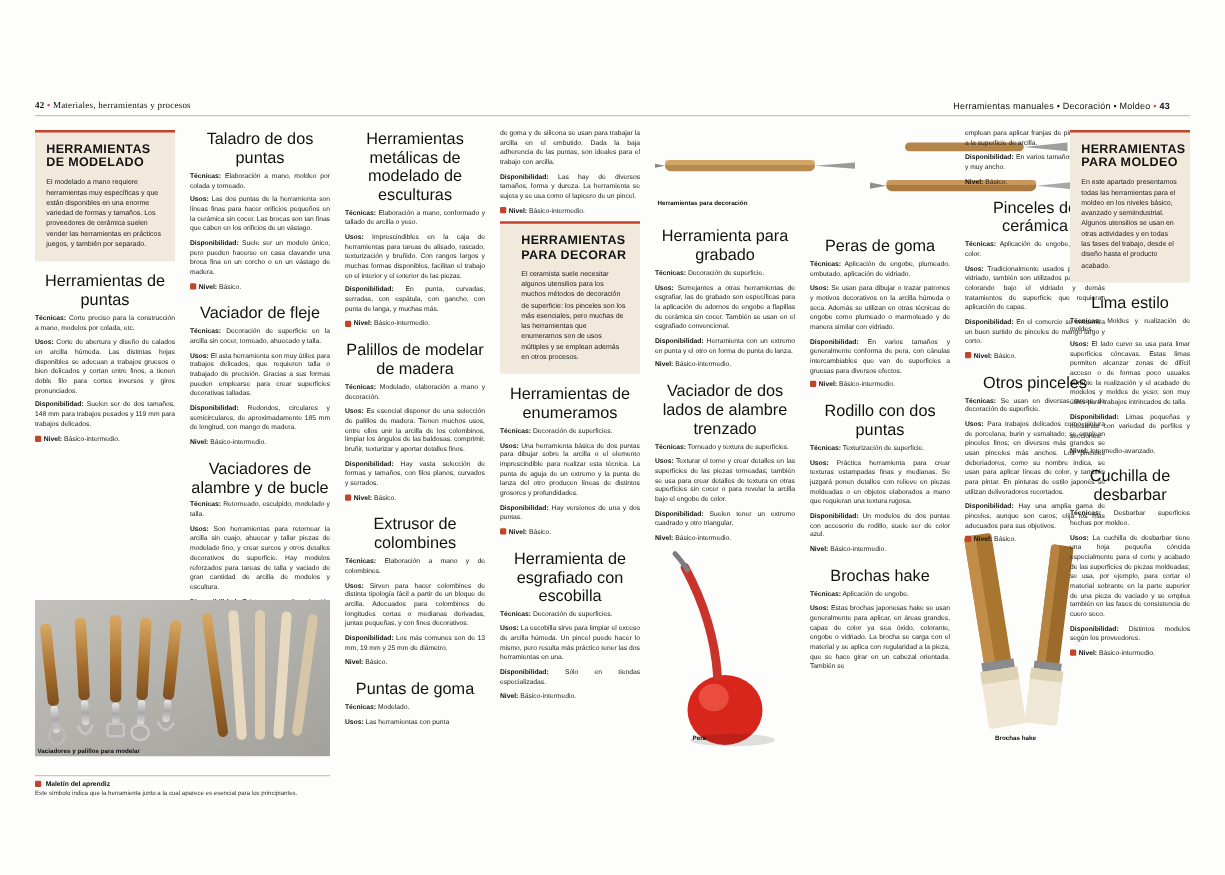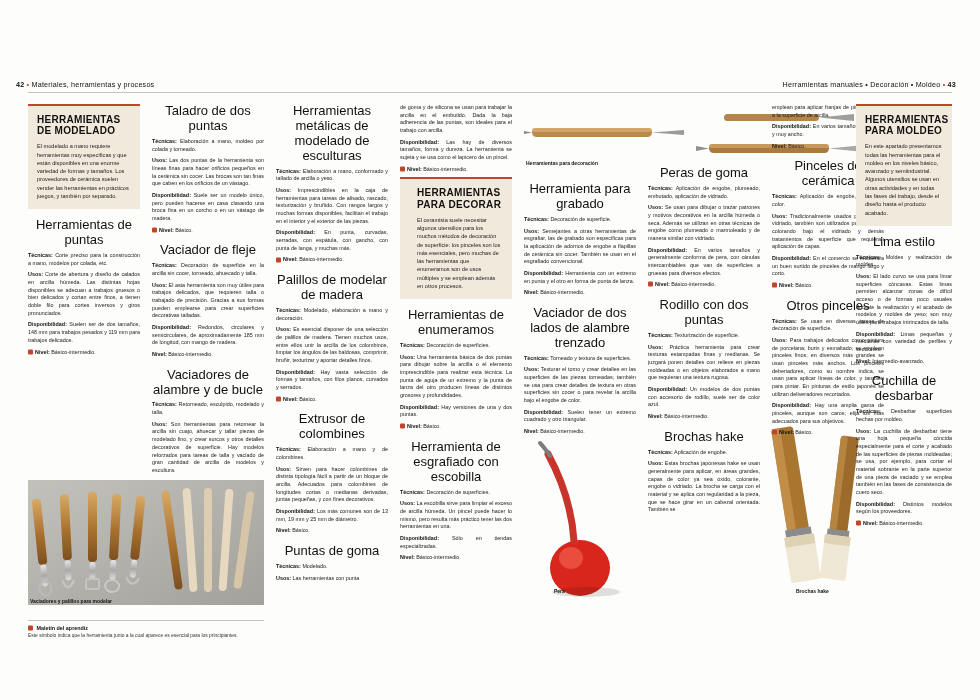--- a/index.html
+++ b/index.html
@@ -8,22 +8,22 @@
     background:#ffffff;
     font-family:"Liberation Sans", sans-serif;
     color:#1a1a1a;
     overflow:hidden;
   }
   .page{position:relative;width:980px;height:700px;background:#fdfdfb;}
 
   
   .runhead{position:absolute;top:80px;font-size:7.2px;letter-spacing:.2px;color:#111;}
   .runhead .folio{font-weight:bold;}
-  .runhead.left{left:16px;}
-  .runhead.right{right:24px;text-align:right;}
+  .runhead.left{left:28px;font-family:Liberation Serif, serif;}
+  .runhead.right{right:44px;text-align:right;}
   .runhead .bull{color:#d04a2a;font-weight:bold;}
   .rule{position:absolute;left:28px;right:28px;top:92px;height:1px;background:#c9c4ba;}
 
   
   .col{position:absolute;top:104px;width:112px;font-size:5.4px;line-height:1.42;color:#222;text-align:justify;}
   .c1{left:28px;} .c2{left:152px;} .c3{left:276px;} .c4{left:400px;}
   .c5{left:524px;} .c6{left:648px;} .c7{left:772px;} .c8{left:856px;}
 
   h2.secthead{
     font-size:10px;line-height:1.12;font-weight:bold;letter-spacing:.3px;
@@ -250,21 +250,21 @@
     <svg width="110" height="160" viewBox="0 0 110 160">
       <ellipse cx="56" cy="128" rx="30" ry="28" fill="#d9261c"></ellipse>
       <ellipse cx="47" cy="118" rx="12" ry="11" fill="#ef5a4a" opacity=".75"></ellipse>
       <path d="M50 101 C48 70 38 40 24 14" stroke="#c8332a" stroke-width="7" fill="none" stroke-linecap="round"></path>
       <path d="M26 16 C22 10 19 6 16 3" stroke="#7d7d7d" stroke-width="4" fill="none" stroke-linecap="round"></path>
       <ellipse cx="62" cy="152" rx="34" ry="5" fill="rgba(0,0,0,.12)"></ellipse>
     </svg>
     <div class="cap" style="left:30px;top:148px;">Pera</div>
   </div>
 
-  <div class="col c6" style="top:166px;">
+  <div class="col c6" style="top:190px;">
     <h3 class="sub first">Peras de goma</h3>
     <p><span class="lbl">Técnicas:</span>
        <span>Aplicación de engobe, plumeado, embutado, aplicación de vidriado.</span></p>
     <p><span class="lbl">Usos:</span>
        <span>Se usan para dibujar o trazar patrones y motivos decorativos en la arcilla húmeda o seca. Además se utilizan en otras técnicas de engobe como plumeado o marmoleado y de manera similar con vidriado.</span></p>
     <p><span class="lbl">Disponibilidad:</span>
        <span>En varios tamaños y generalmente conforma de pera, con cánulas intercambiables que van de superficies a gruesas para diversos efectos.</span></p>
     <p><span class="bullet"></span><span class="lbl">Nivel:</span>
        <span>Básico-intermedio.</span></p>
 

